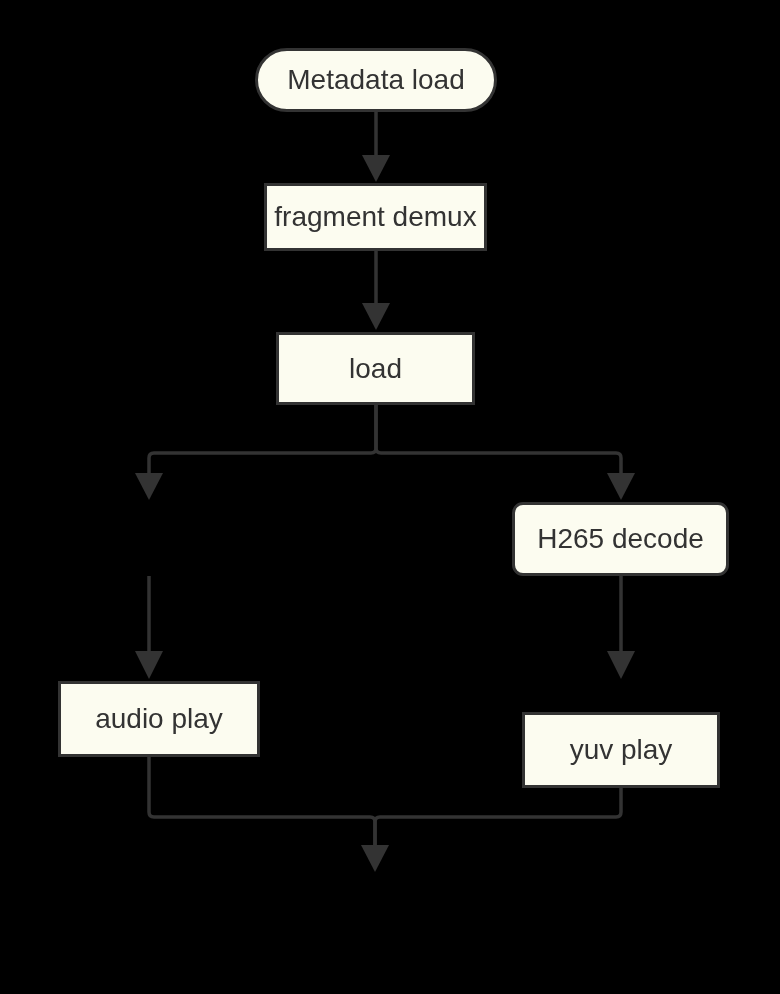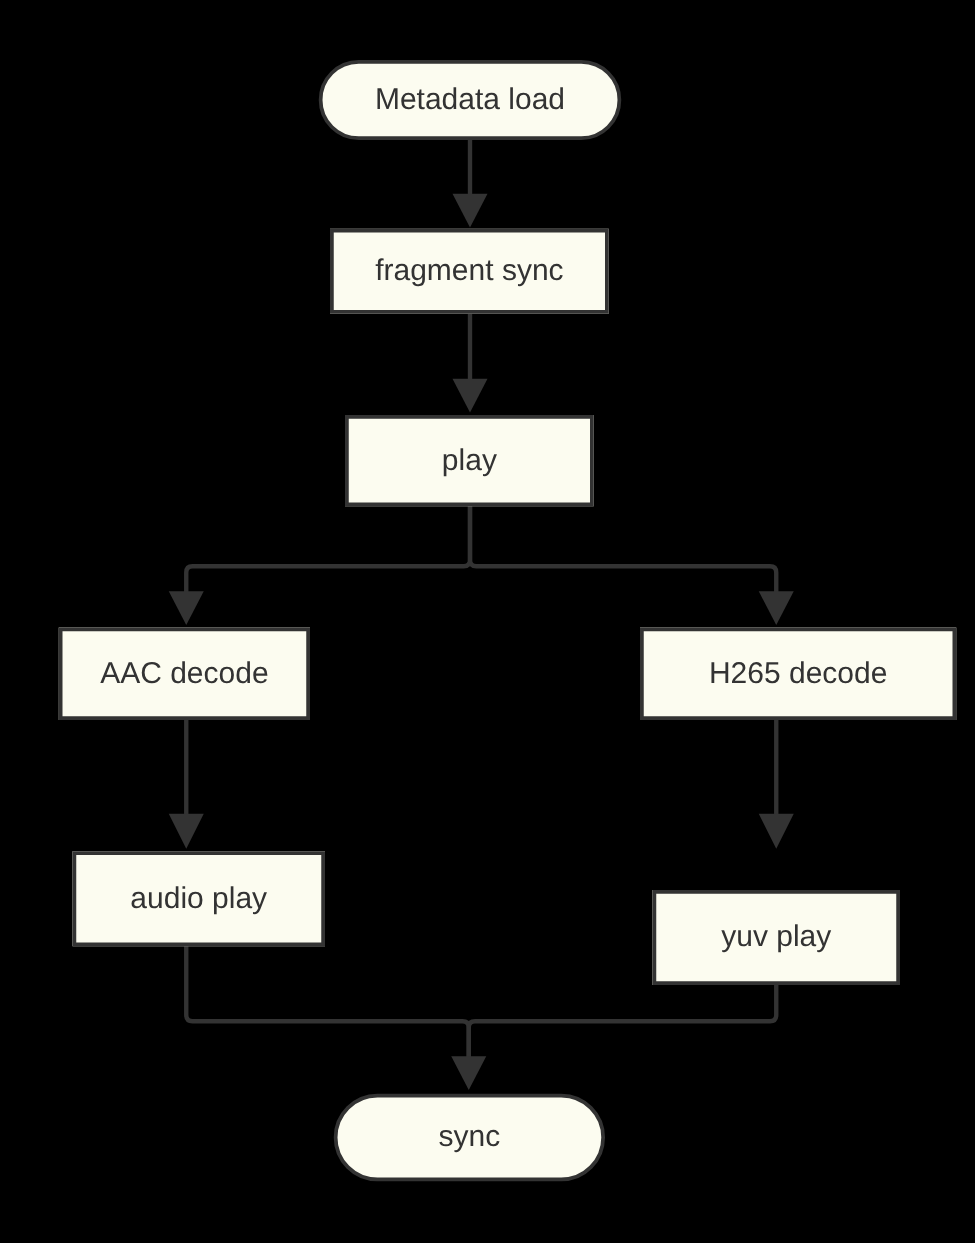--- a/index.html
+++ b/index.html
@@ -36,32 +36,32 @@
   }
   .node {
     position: absolute;
     box-sizing: border-box;
     display: flex;
     align-items: center;
     justify-content: center;
     background: var(--node-fill, #fcfcf0);
     border: 3.5px solid var(--node-border, #333333);
     color: var(--text, #333333);
-    font-size: 24px;
+    font-size: 28px;
     line-height: 1;
     white-space: nowrap;
   }
   .stadium { border-radius: 35px; }
 
   
   #n-metadata { left: 255px; top: 48px;  width: 242px; height: 64px; border-radius: 32px; }
   #n-fragment { left: 264px; top: 183px; width: 223px; height: 68px; }
   #n-demux    { left: 276px; top: 332px; width: 199px; height: 73px; }
   #n-aac      { left: 47px;  top: 502px; width: 201px; height: 74px; }
-  #n-h265     { left: 512px; top: 502px; width: 253px; height: 74px; }
+  #n-h265     { left: 512px; top: 502px; width: 217px; height: 74px; border-radius: 11px; }
   #n-audio    { left: 58px;  top: 681px; width: 202px; height: 76px; }
   #n-yuv      { left: 522px; top: 712px; width: 198px; height: 76px; }
   #n-sync     { left: 267px; top: 875px; width: 217px; height: 70px; }
 </style>
 </head>
 <body>
 
 <div class="canvas">
 
   <svg class="edges" viewBox="0 0 780 994" xmlns="http://www.w3.org/2000/svg">
@@ -85,27 +85,25 @@
     <polygon class="arrow" points="607,651 635,651 621,679"></polygon>
 
     <path class="edge" d="M149,757 V812 Q149,817 154,817 H370 Q375,817 375,822 V846"></path>
 
     <path class="edge" d="M621,757 V812 Q621,817 616,817 H380 Q375,817 375,822 V846"></path>
     <polygon class="arrow" points="361,845 389,845 375,872"></polygon>
   </svg>
 
   <div class="node stadium" id="n-metadata">Metadata load</div>
 
-  <div class="node" id="n-fragment">fragment sync</div>
+  <div class="node" id="n-fragment">fragment demux</div>
 
-  <div class="node" id="n-demux">play</div>
+  <div class="node" id="n-demux">load</div>
 
-  <div class="node" id="n-aac">AAC decode</div>
 
   <div class="node" id="n-h265">H265 decode</div>
 
   <div class="node" id="n-audio">audio play</div>
 
   <div class="node" id="n-yuv">yuv play</div>
 
-  <div class="node stadium" id="n-sync">sync</div>
 
 </div>
 
 </body></html>

